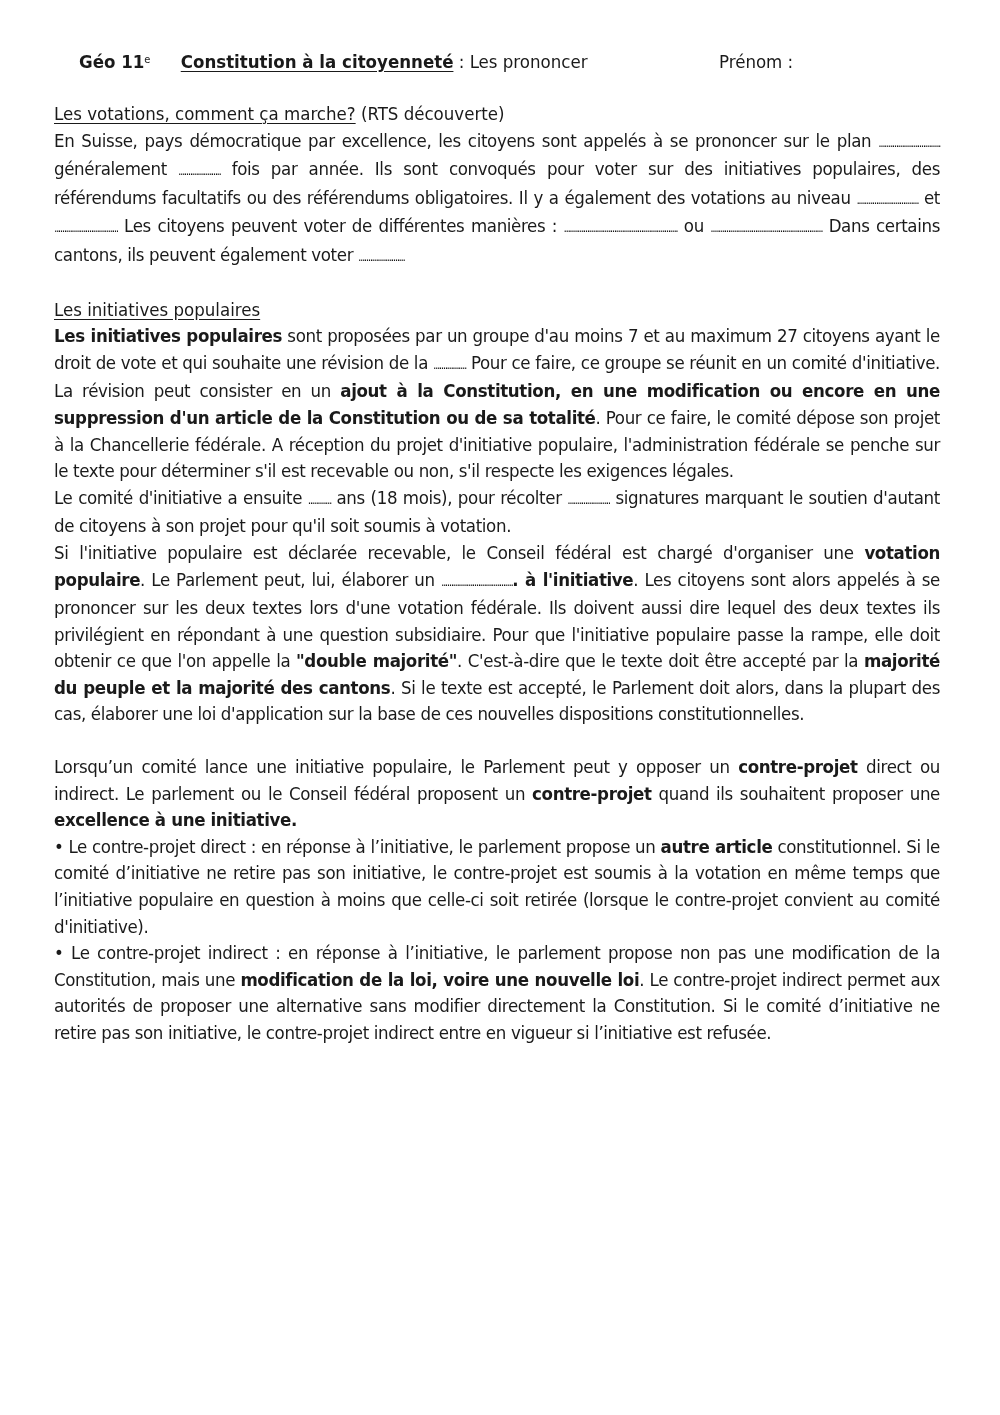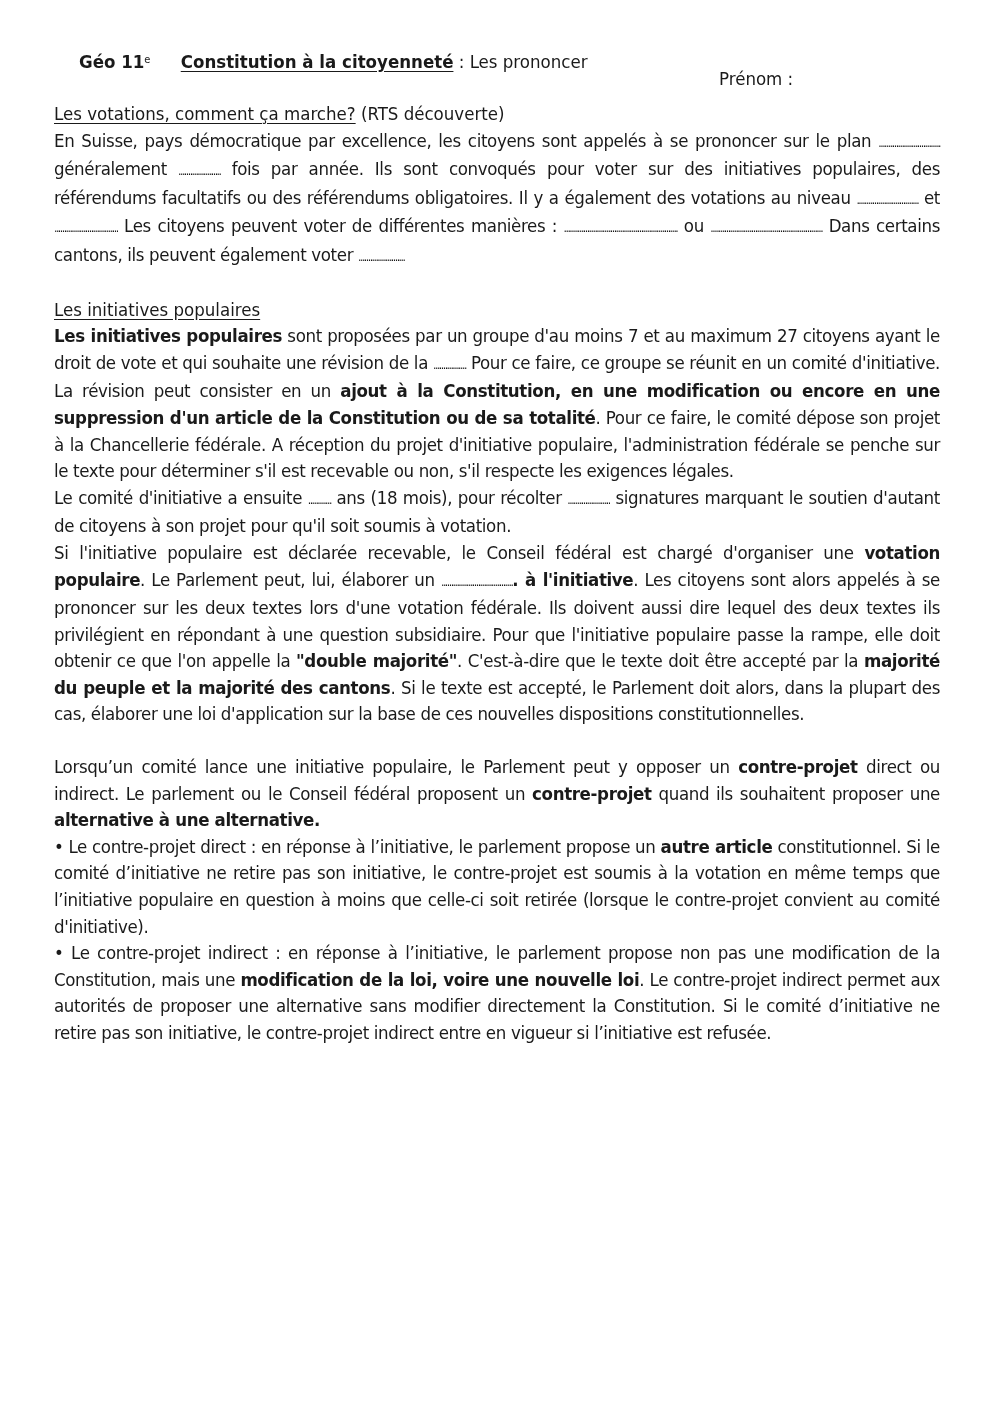--- a/index.html
+++ b/index.html
@@ -2,21 +2,21 @@
 <html><head>
 <meta charset="utf-8">
 <style>
   html, body { margin:0; padding:0; background:#ffffff; }
   body { width:1000px; height:1415px; position:relative; overflow:hidden;
          font-family:"DejaVu Sans Condensed","DejaVu Sans", sans-serif; color:#1a1a1a; }
   .page { position:absolute; left:54px; top:49px; width:886px; }
   .header-line { font-size:18.5px; line-height:26px; height:26px; position:relative; white-space:nowrap; }
   .header-line .b { font-weight:bold;margin-left:25px; }
   .header-line .u { text-decoration:underline; text-underline-offset:3px; }
-  .prenom { position:absolute; left:665px; top:17px; }
+  .prenom { position:absolute; left:665px; top:0; }
   sup { font-size:11px; vertical-align:top; position:relative; top:-2px; }
   .section { margin-top:26px; }
   .sec-title { font-size:18.5px; line-height:26.6px; font-weight:normal; text-decoration:underline; text-underline-offset:3px; display:inline; }
   .sec-sub { font-size:18.5px; line-height:26.6px; display:inline; }
   .para { font-size:18.5px; line-height:26.6px; text-align:justify; margin:0; letter-spacing:-0.35px; }
   .para b { font-weight:bold; }
   .blank { letter-spacing:-1.5px; font-size:12px; }
 </style>
 </head>
 <body>
@@ -39,18 +39,18 @@
     <div><span class="sec-title">Les initiatives populaires</span></div>
     <div>
         <p class="para"><b>Les initiatives populaires</b><span> sont proposées par un groupe d'au moins 7 et au maximum 27 citoyens ayant le droit de vote et qui souhaite une révision de la </span><span class="blank">.................</span><span> Pour ce faire, ce groupe se réunit en un comité d'initiative. La révision peut consister en un </span><b>ajout à la Constitution, en une modification ou encore en une suppression d'un article de la Constitution ou de sa totalité</b><span>. Pour ce faire, le comité dépose son projet à la Chancellerie fédérale. A réception du projet d'initiative populaire, l'administration fédérale se penche sur le texte pour déterminer s'il est recevable ou non, s'il respecte les exigences légales.</span></p>
         <p class="para"><span>Le comité d'initiative a ensuite </span><span class="blank">............</span><span> ans (18 mois), pour récolter </span><span class="blank">......................</span><span> signatures marquant le soutien d'autant de citoyens à son projet pour qu'il soit soumis à votation.</span></p>
         <p class="para"><span>Si l'initiative populaire est déclarée recevable, le Conseil fédéral est chargé d'organiser une </span><b>votation populaire</b><span>. Le Parlement peut, lui, élaborer un </span><span class="blank">.....................................</span><b>. à l'initiative</b><span>. Les citoyens sont alors appelés à se prononcer sur les deux textes lors d'une votation fédérale. Ils doivent aussi dire lequel des deux textes ils privilégient en répondant à une question subsidiaire. Pour que l'initiative populaire passe la rampe, elle doit obtenir ce que l'on appelle la </span><b>"double majorité"</b><span>. C'est-à-dire que le texte doit être accepté par la </span><b>majorité du peuple et la majorité des cantons</b><span>. Si le texte est accepté, le Parlement doit alors, dans la plupart des cas, élaborer une loi d'application sur la base de ces nouvelles dispositions constitutionnelles.</span></p>
       </div>
   </div>
 
   <div class="section">
     <div>
-        <p class="para"><span>Lorsqu’un comité lance une initiative populaire, le Parlement peut y opposer un </span><b>contre-projet</b><span> direct ou indirect. Le parlement ou le Conseil fédéral proposent un </span><b>contre-projet</b><span> quand ils souhaitent proposer une </span><b>alternative à une alternative.</b></p>
+        <p class="para"><span>Lorsqu’un comité lance une initiative populaire, le Parlement peut y opposer un </span><b>contre-projet</b><span> direct ou indirect. Le parlement ou le Conseil fédéral proposent un </span><b>contre-projet</b><span> quand ils souhaitent proposer une </span><b>excellence à une initiative.</b></p>
         <p class="para"><span>• Le contre-projet direct : en réponse à l’initiative, le parlement propose un </span><b>autre article</b><span> constitutionnel. Si le comité d’initiative ne retire pas son initiative, le contre-projet est soumis à la votation en même temps que l’initiative populaire en question à moins que celle-ci soit retirée (lorsque le contre-projet convient au comité d'initiative).</span></p>
         <p class="para"><span>• Le contre-projet indirect : en réponse à l’initiative, le parlement propose non pas une modification de la Constitution, mais une </span><b>modification de la loi, voire une nouvelle loi</b><span>. Le contre-projet indirect permet aux autorités de proposer une alternative sans modifier directement la Constitution. Si le comité d’initiative ne retire pas son initiative, le contre-projet indirect entre en vigueur si l’initiative est refusée.</span></p>
       </div>
   </div>
 </div>
 
 </body></html>

